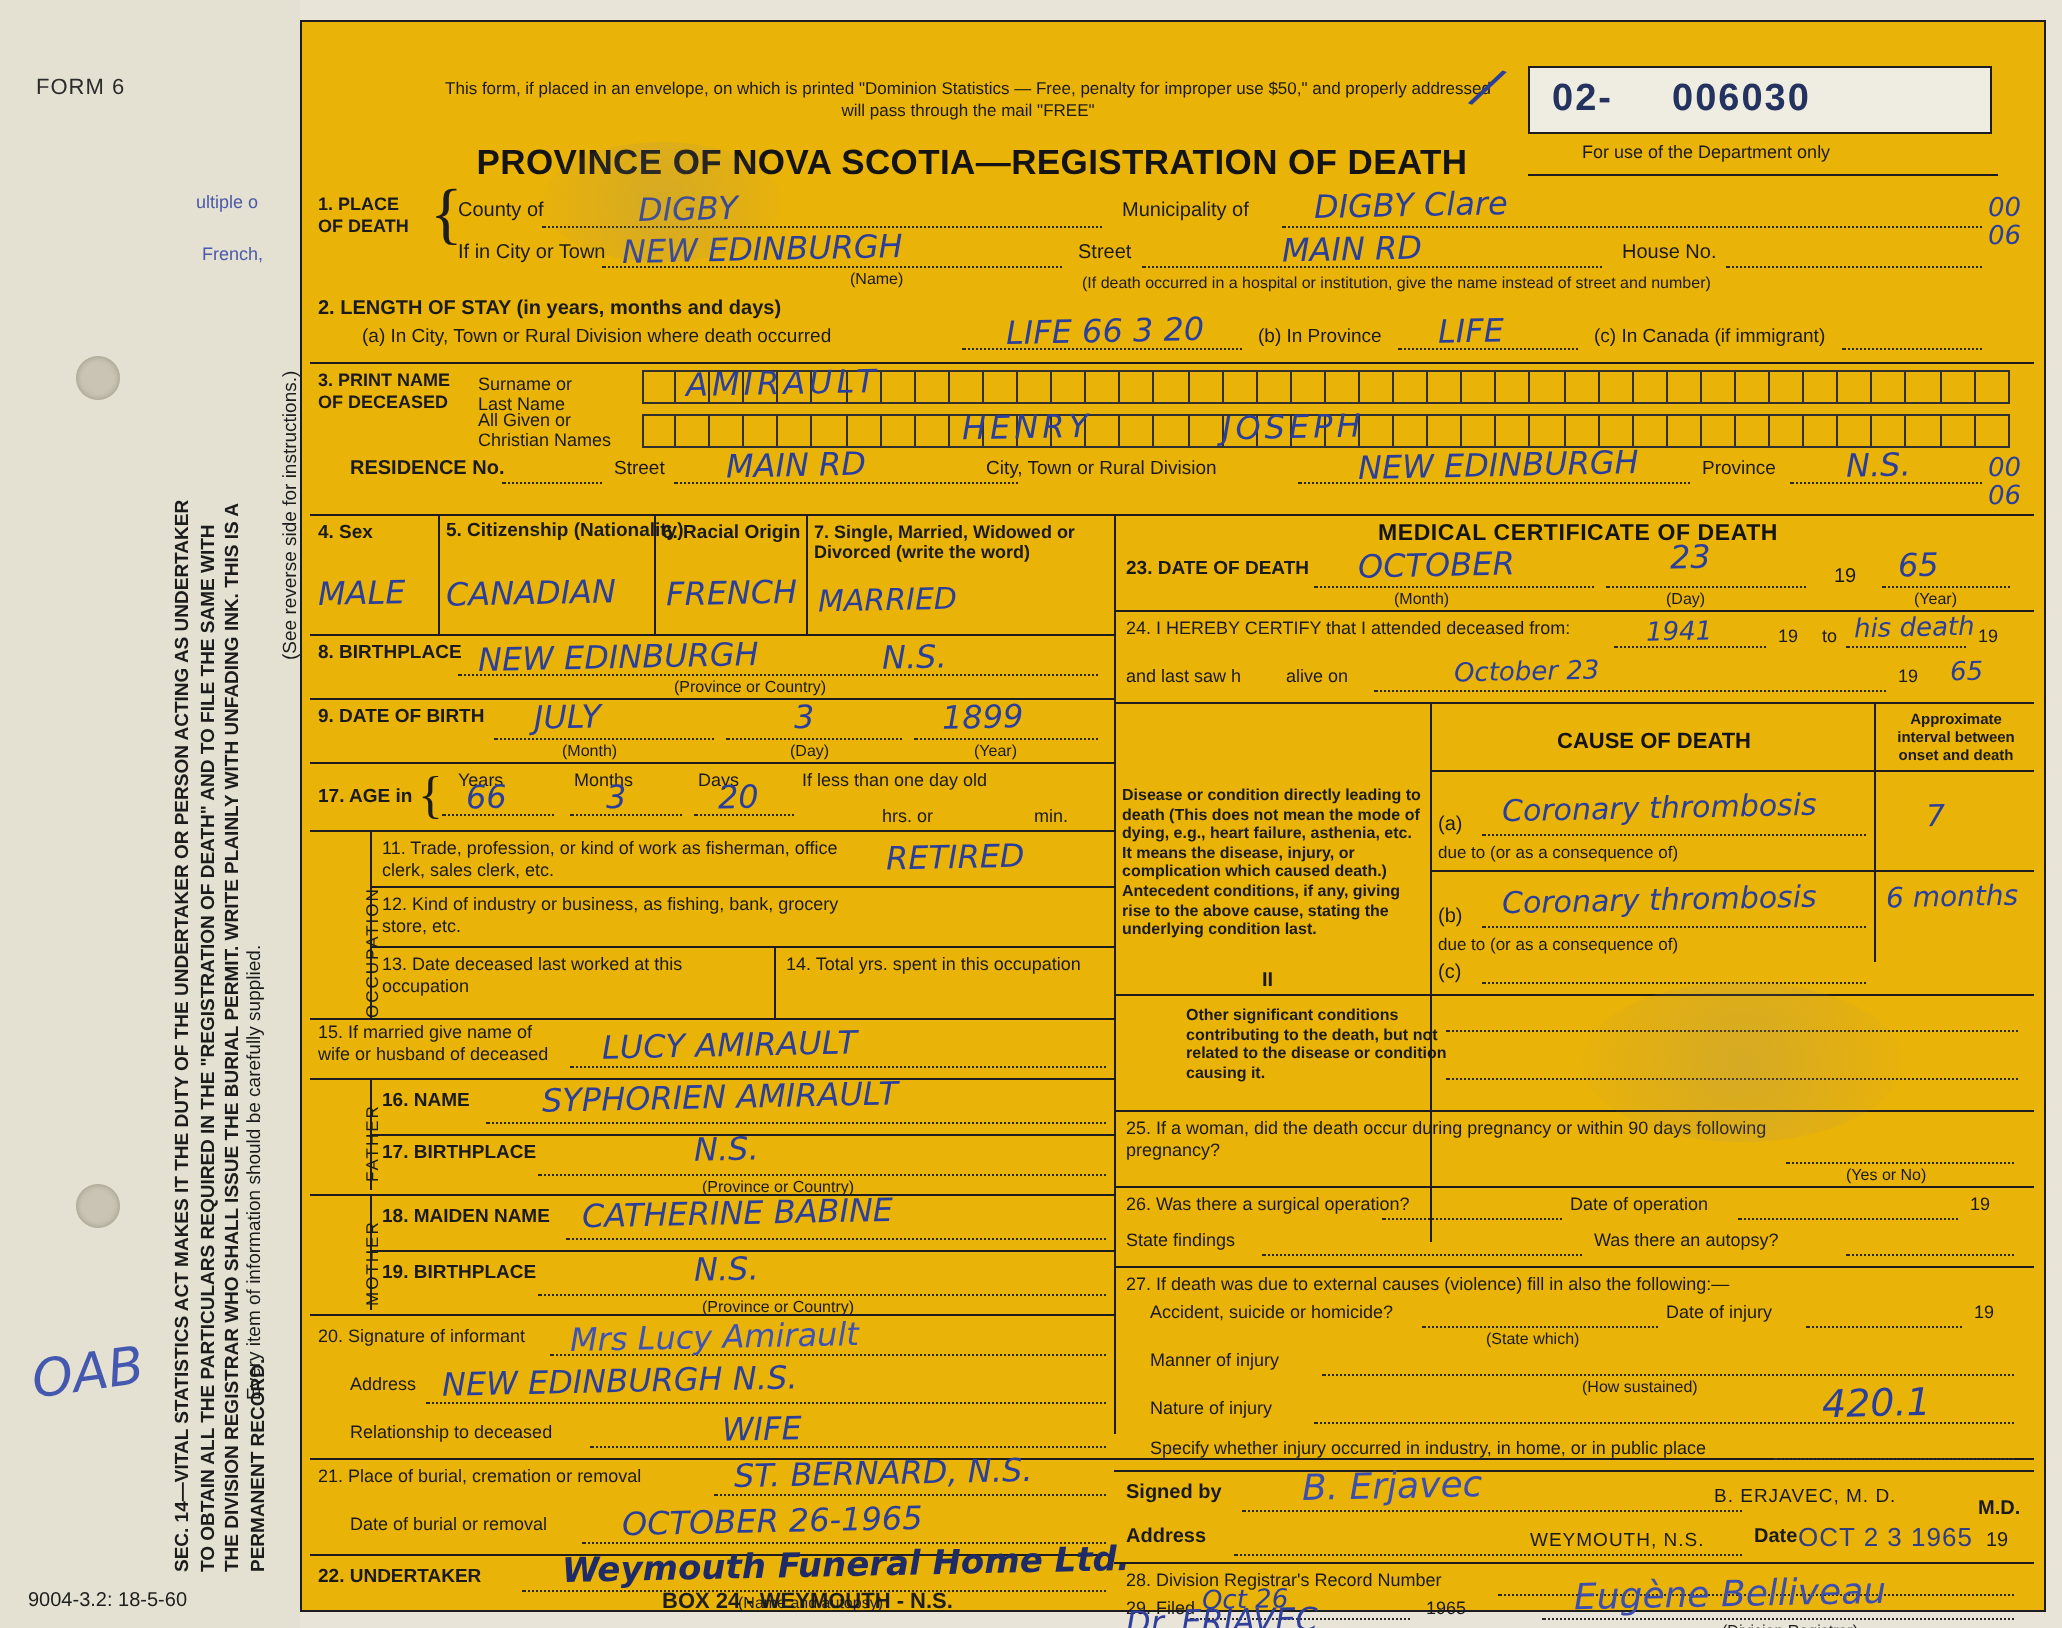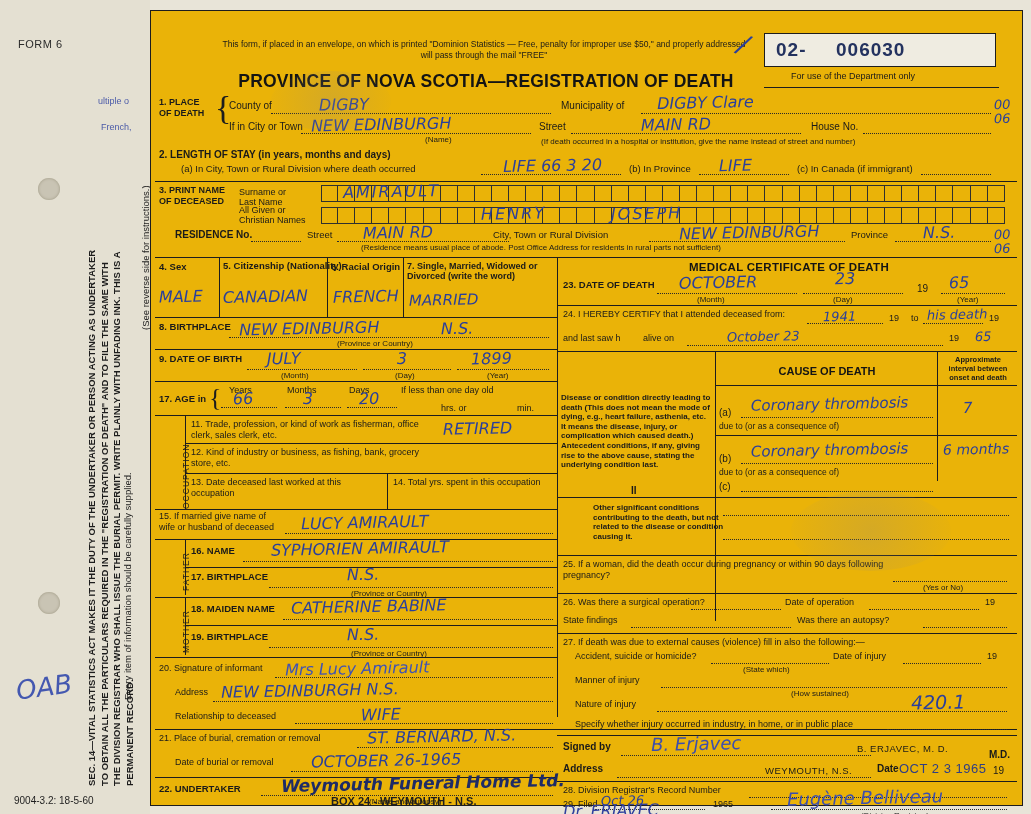--- a/index.html
+++ b/index.html
@@ -276,21 +276,20 @@
     <div class="dot" style="left:100px;top:230px;width:50px;"></div>
     <div class="lbl" style="left:156px;top:218px;font-size:9.5px;">Street</div>
     <div class="dot" style="left:186px;top:230px;width:172px;"></div>
     <div class="hand md" style="left:212px;top:212px;">MAIN RD</div>
     <div class="lbl" style="left:342px;top:218px;font-size:9.5px;">City, Town or Rural Division</div>
     <div class="dot" style="left:498px;top:230px;width:196px;"></div>
     <div class="hand md" style="left:528px;top:212px;">NEW EDINBURGH</div>
     <div class="lbl" style="left:700px;top:218px;font-size:9.5px;">Province</div>
     <div class="dot" style="left:744px;top:230px;width:96px;"></div>
     <div class="hand md" style="left:772px;top:212px;">N.S.</div>
-    <div class="lbl" style="left:210px;top:232px;font-size:8px;">(Residence means usual place of abode. Post Office Address for residents in rural parts not sufficient)</div>
 
     <div class="hand sm" style="left:843px;top:86px;font-size:13px;">00</div>
     <div class="hand sm" style="left:843px;top:100px;font-size:13px;">06</div>
     <div class="hand sm" style="left:843px;top:216px;font-size:13px;">00</div>
     <div class="hand sm" style="left:843px;top:230px;font-size:13px;">06</div>
 
     <div class="line hline" style="left:4px;top:246px;width:862px;"></div>
     <div class="line vline" style="left:406px;top:246px;height:460px;"></div>
 
     <div class="lbl b" style="left:8px;top:250px;font-size:9.5px;">4. Sex</div>

